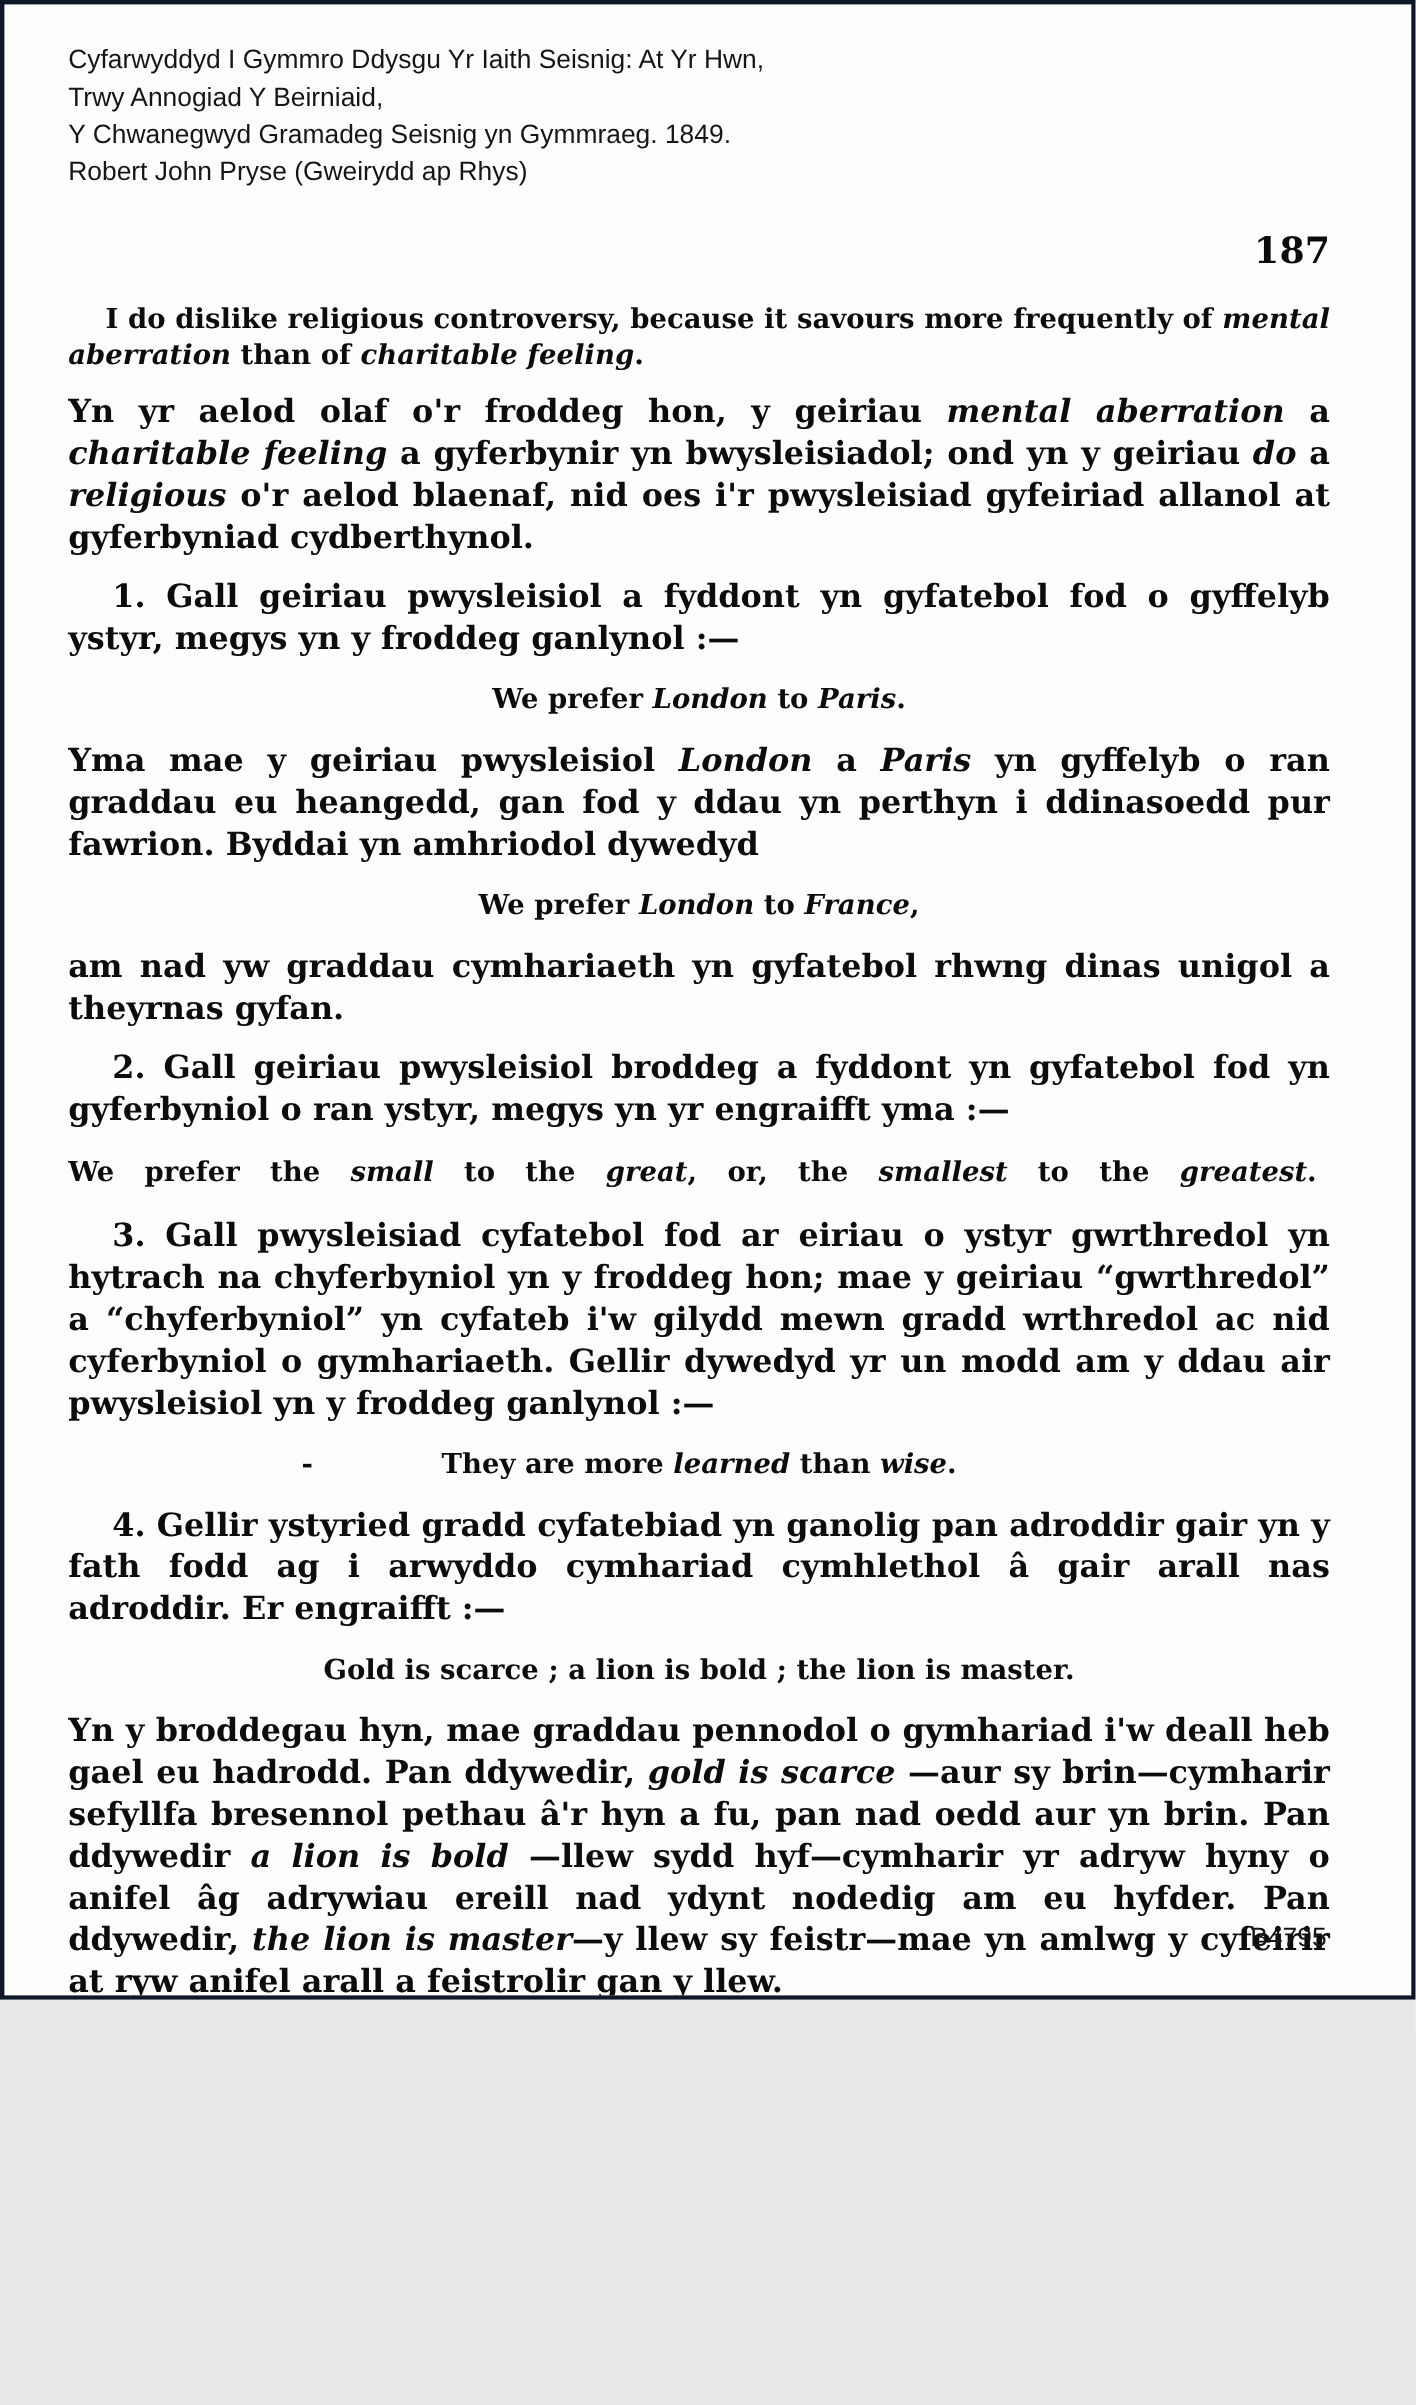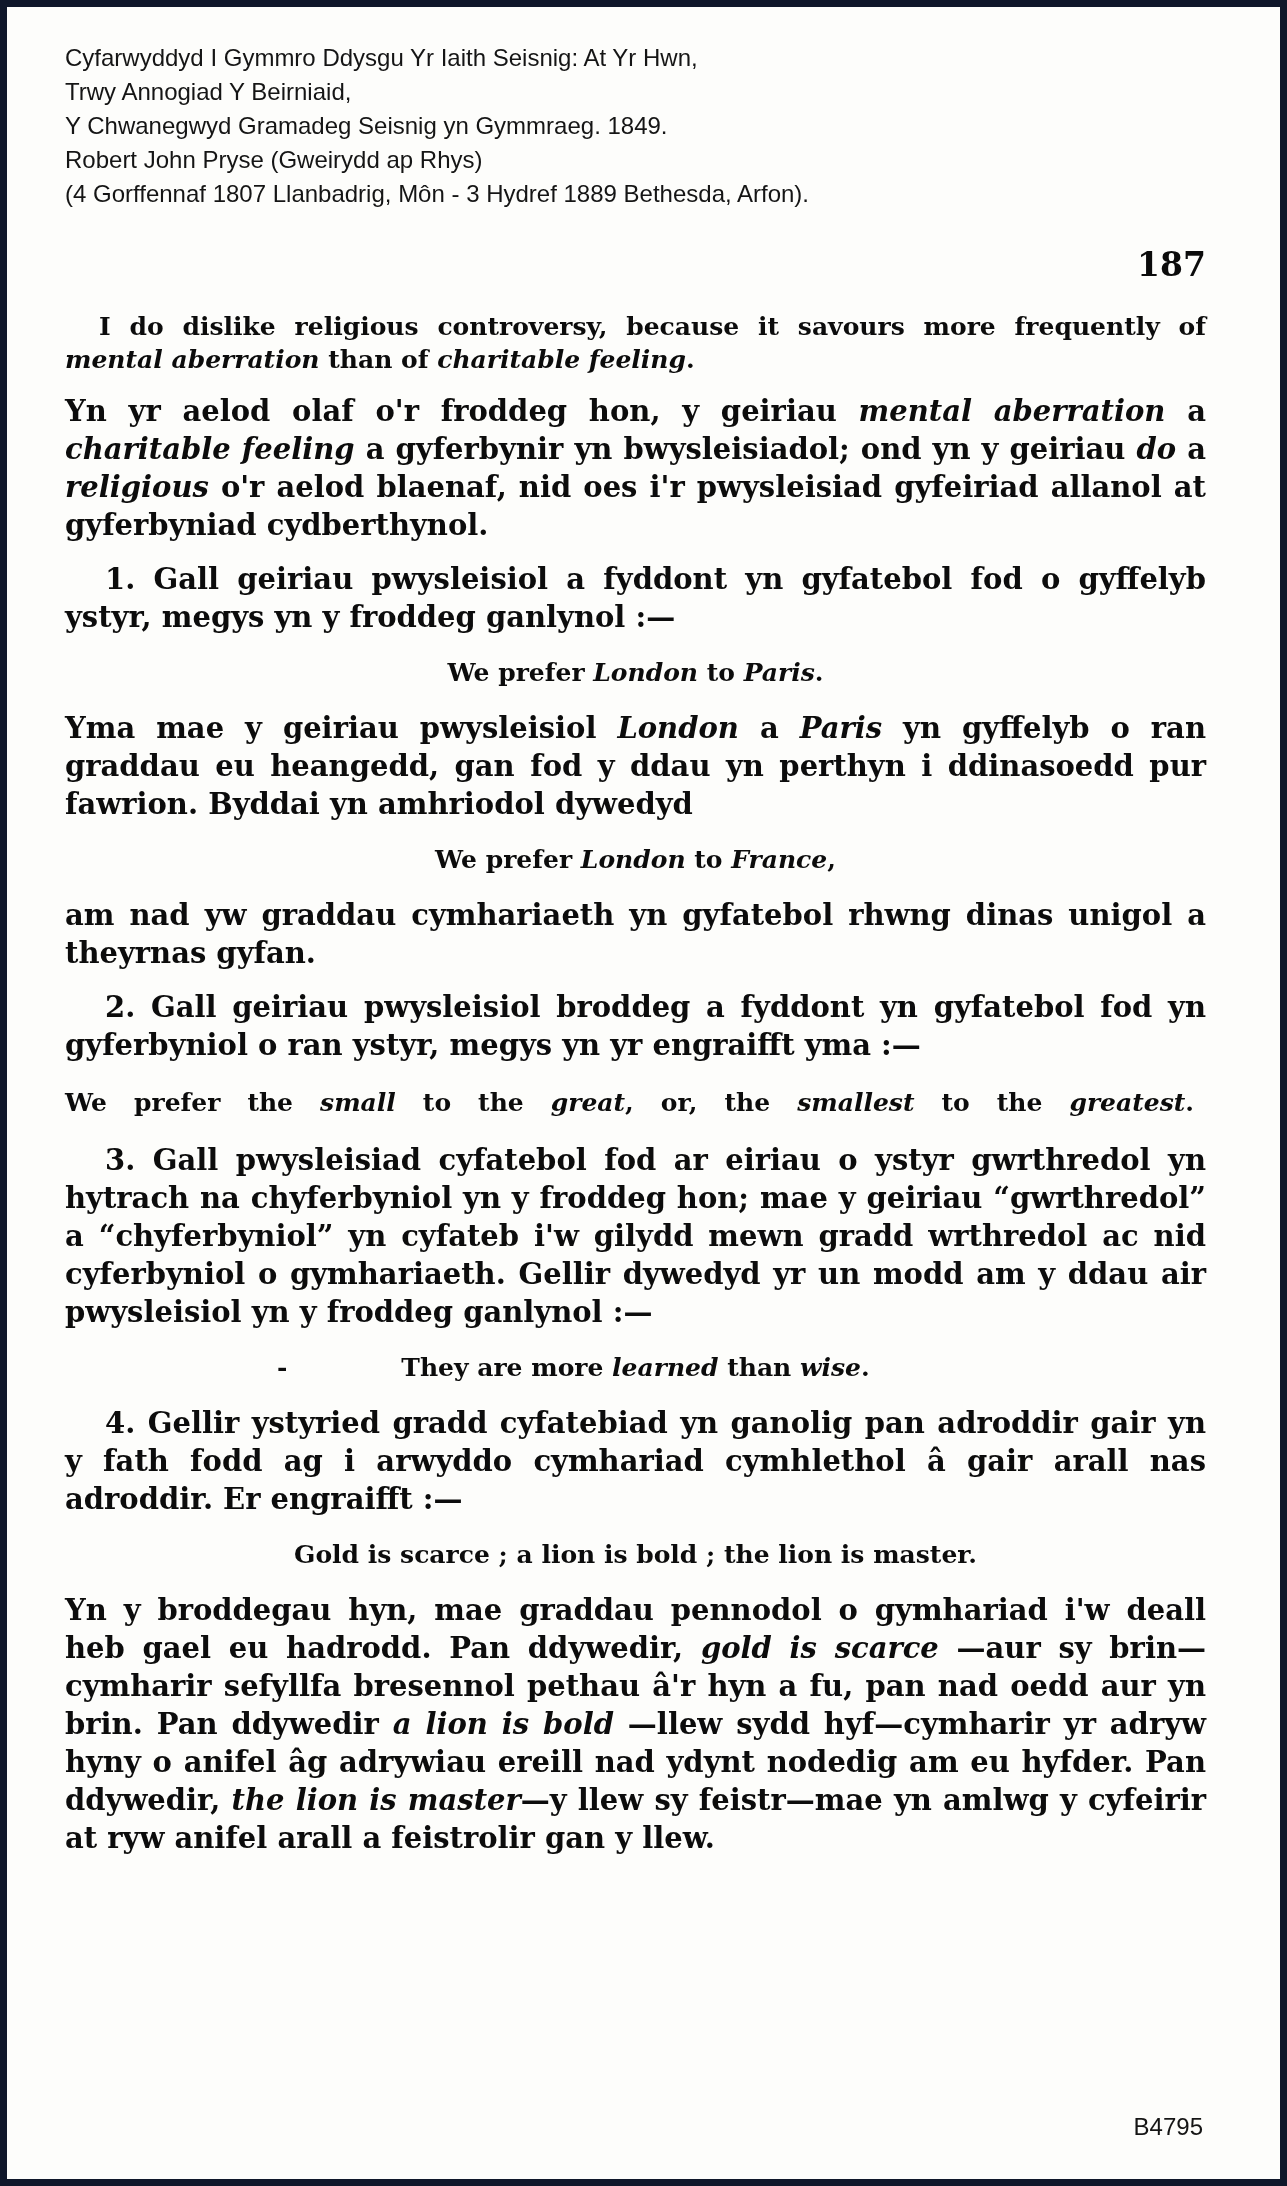--- a/index.html
+++ b/index.html
@@ -1,22 +1,22 @@
 <!DOCTYPE html>
 <html><head>
 <meta charset="utf-8">
 <style>
   * { box-sizing: border-box; }
   html, body { margin: 0; padding: 0; background: #e8e8e8; }
   .sheet {
     width: 1287px;
-    height: 2186px;
+    height: 1818px;
     margin: 0 auto;
     background: #fdfdfb;
-    border: 7px solid #0f172a;
+    border: 4px solid #0f172a;
     position: relative;
     padding: 34px 74px 40px 58px;
     overflow: hidden;
   }
   .meta {
     font-family: "Liberation Sans", sans-serif;
     font-size: 24px;
     line-height: 34px;
     color: #151515;
   }
@@ -85,21 +85,20 @@
 </head>
 <body>
 
 <div class="sheet">
 
   <div class="meta">
     <div>Cyfarwyddyd I Gymmro Ddysgu Yr Iaith Seisnig: At Yr Hwn,</div>
     <div>Trwy Annogiad Y Beirniaid,</div>
     <div>Y Chwanegwyd Gramadeg Seisnig yn Gymmraeg. 1849.</div>
     <div>Robert John Pryse (Gweirydd ap Rhys)</div>
-    <div>(4 Gorffennaf 1807 Llanbadrig, Môn - 3 Hydref 1889 Bethesda, Arfon).</div>
   </div>
 
   <div class="header-row">
     <div class="header-spacer"></div>
     <div class="header-right">
       <span class="page-number">187</span>
     </div>
   </div>
 
   <div class="body-col">

